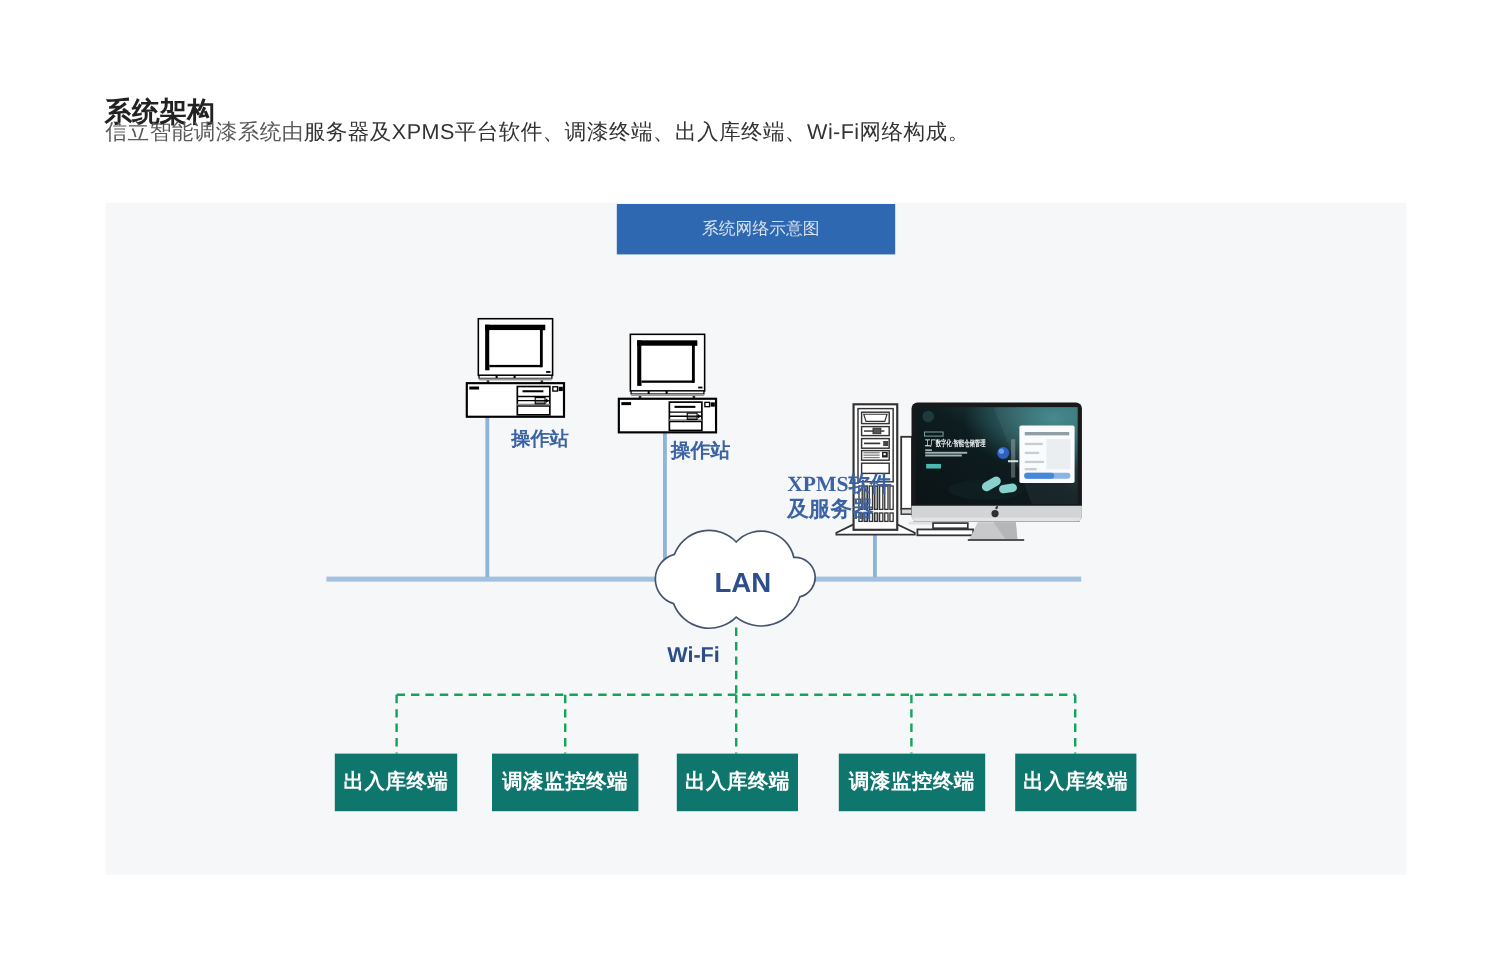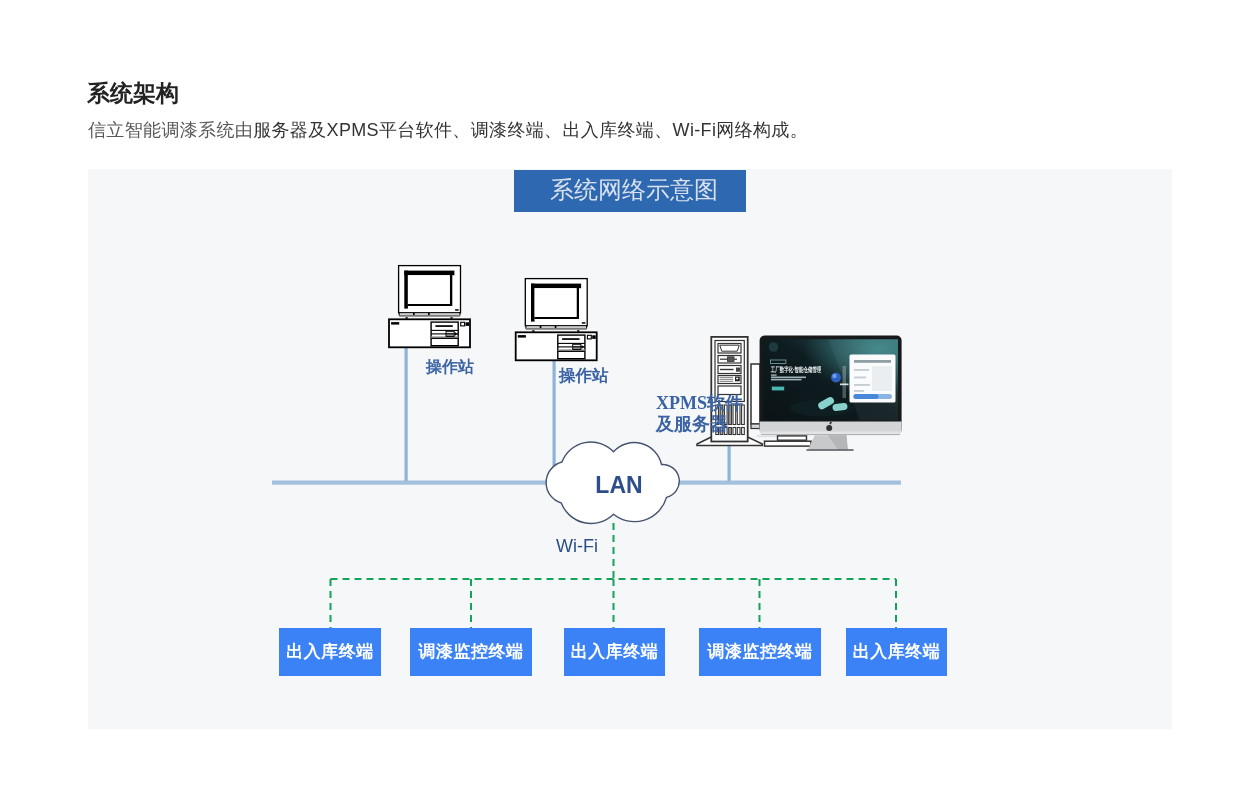--- a/index.html
+++ b/index.html
@@ -1,26 +1,26 @@
 <!DOCTYPE html>
 <html><head>
 <meta charset="utf-8">
 <style>
   html,body{margin:0;padding:0;width:1260px;height:810px;background:#fff;
     font-family:"Liberation Sans",sans-serif;}
   .abs{position:absolute;}
   #title{left:87px;top:50px;font-size:23px;font-weight:700;color:#222;letter-spacing:0px;margin-top:28px;}
-  #para{left:88px;top:98px;font-size:18px;letter-spacing:0.35px;color:#333;margin-top:20px;}
+  #para{left:88px;top:98px;font-size:18px;letter-spacing:0.35px;color:#333;}
   #para .g1{color:#595959;}
   #panel{left:88px;top:169px;width:1084px;height:560px;background:#f5f7f9;}
   #hdr{left:514px;top:170px;width:232px;height:42px;background:#2d68b0;color:#d8e0ed;
-    font-size:24px;text-align:center;line-height:40px;text-indent:8px;}
+    font-size:14px;text-align:center;line-height:40px;text-indent:8px;}
   .lbl{font-weight:700;color:#3b63a4;font-size:16px;line-height:19px;font-family:Liberation Serif, serif;}
-  #wifi{left:556px;top:536px;font-weight:400;color:#2d4d87;font-size:18px;}
-  .box{background:#3b82f6;color:#fff;font-weight:700;font-size:17px;text-align:center;
+  #wifi{left:556px;top:536px;font-weight:700;color:#2d4d87;font-size:18px;}
+  .box{background:#0f766e;color:#fff;font-weight:700;font-size:17px;text-align:center;
     line-height:48px;height:48px;top:628px;letter-spacing:0.5px;}
 </style>
 </head>
 <body>
 <div class="abs" id="title">系统架构</div>
 <div class="abs" id="para"><span class="g1">信立智能调漆系统由</span>服务器及XPMS平台软件、调漆终端、出入库终端、Wi-Fi网络构成。</div>
 <div class="abs" id="panel"></div>
 
 <svg class="abs" style="left:0;top:0" width="1260" height="810" viewBox="0 0 1260 810">
   <defs>

